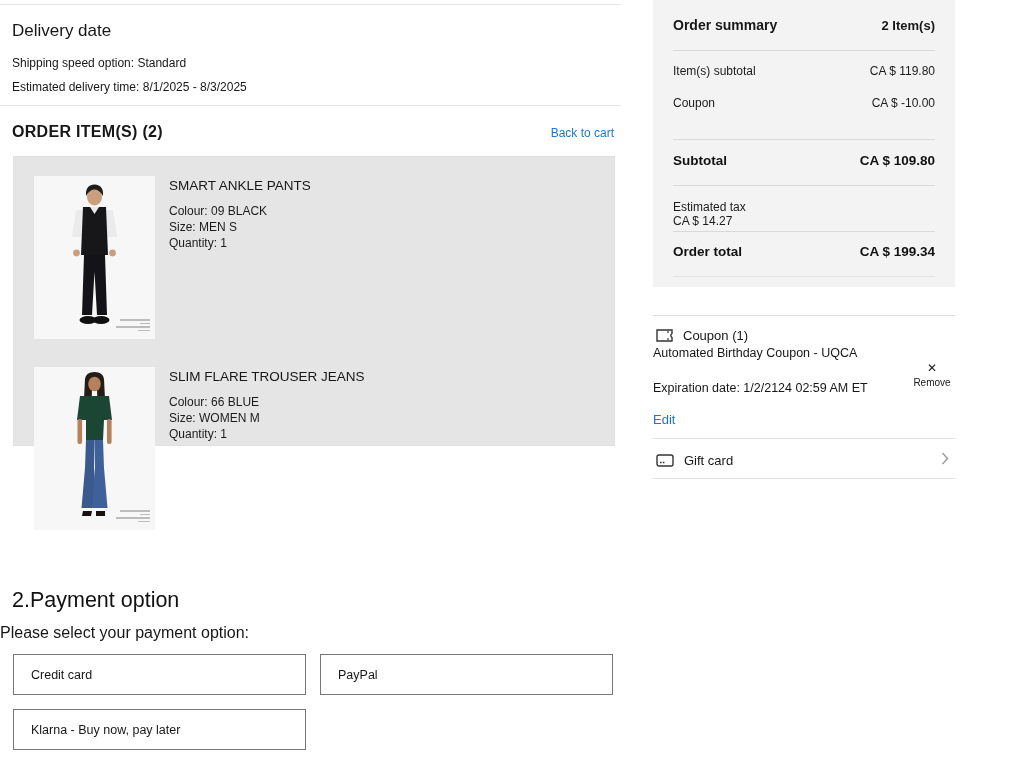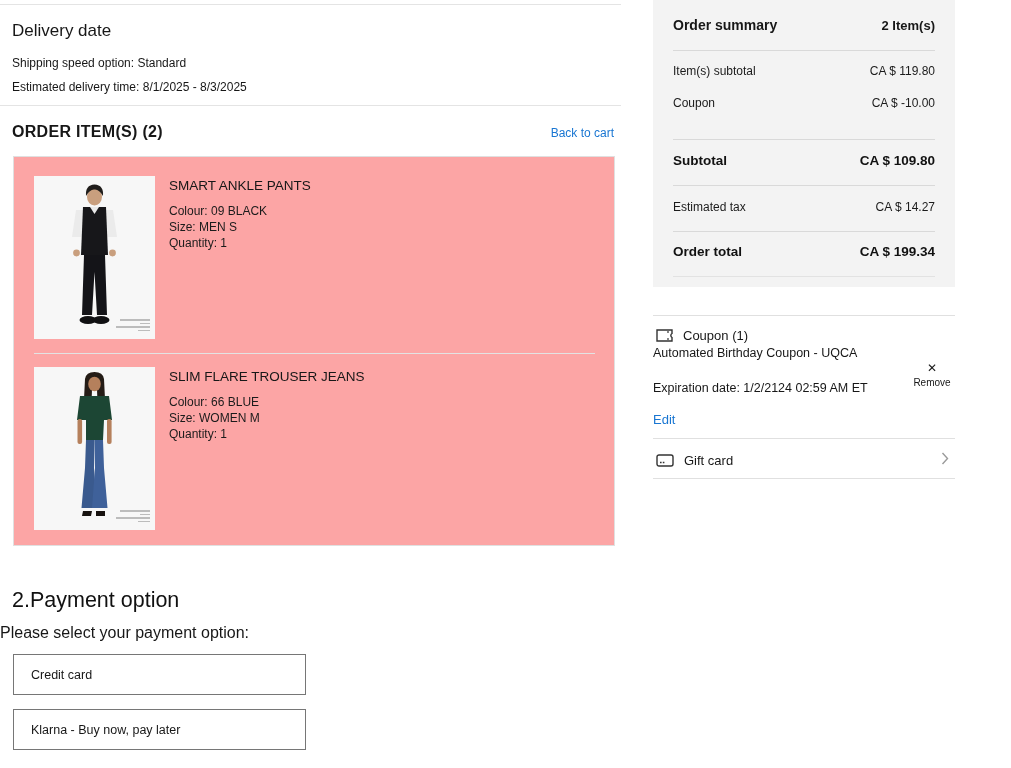--- a/index.html
+++ b/index.html
@@ -9,21 +9,21 @@
   .hr { position:absolute; height:1px; background:#e4e4e4; }
 
   
   .delivery-title { position:absolute; left:12px; top:21px; font-size:17px; font-weight:400; color:#171717; }
   .delivery-line1 { position:absolute; left:12px; top:56px; font-size:12px; color:#171717; }
   .delivery-line2 { position:absolute; left:12px; top:80px; font-size:12px; color:#171717; }
 
   .order-items-title { position:absolute; left:12px; top:123px; font-size:16px; font-weight:700; letter-spacing:.3px; color:#171717; }
   .back-to-cart { position:absolute; right:397px; top:126px; font-size:12px; color:#1976d2; cursor:pointer; text-decoration:none; }
 
-  .items-card { position:absolute; left:13px; top:156px; width:602px; height:390px; border:1px solid #e0e0e0; background:#fca5a5; }
+  .items-card { position:absolute; left:13px; top:156px; width:602px; height:290px; border:1px solid #e0e0e0; background:#e5e5e5; }
   .item-row { display:flex; padding:19px 20px 14px 20px; }
   .item-row.second { padding:13px 20px 17px 20px; }
   .item-divider { height:1px; background:#e3e3e3; margin:0 19px 0 20px; }
   .photo { position:relative; width:121px; height:163px; background:#f7f7f7; flex:0 0 auto; overflow:hidden; }
   .photo svg { display:block; width:100%; height:100%; }
   .caption-lines { position:absolute; right:5px; bottom:8px; display:flex; flex-direction:column; align-items:flex-end; gap:2px; }
   .caption-lines i { display:block; height:1.5px; background:#bcbcbc; }
   .caption-lines i:nth-child(1){width:30px;} .caption-lines i:nth-child(2){width:10px;}
   .caption-lines i:nth-child(3){width:34px;} .caption-lines i:nth-child(4){width:12px;}
   .item-info { margin-left:14px; padding-top:2px; }
@@ -143,20 +143,23 @@
       </div>
     </div>
   </div>
 
   <div class="payment-title">2.Payment option</div>
   <div class="payment-subtitle">Please select your payment option:</div>
 
   <div class="pay-box b0">
     <span>Credit card</span>
   </div>
+  <div class="pay-box b1">
+    <span>PayPal</span>
+  </div>
   <div class="pay-box b2">
     <span>Klarna - Buy now, pay later</span>
   </div>
 
   <div class="summary-panel">
     <div class="sp-row sp-title" style="top:17px;">
       <span>Order summary</span>
       <span class="count">2 Item(s)</span>
     </div>
     <div class="sp-div" style="top:50px;"></div>
@@ -170,21 +173,21 @@
       <span class="sp-value">CA $ -10.00</span>
     </div>
     <div class="sp-div" style="top:139px;"></div>
 
     <div class="sp-row bold" style="top:153px;">
       <span class="sp-label">Subtotal</span>
       <span class="sp-value">CA $ 109.80</span>
     </div>
     <div class="sp-div" style="top:185px;"></div>
 
-    <div class="sp-row" style="top:200px;">
+    <div class="sp-row" style="top:200px;flex-direction:column;">
       <span class="sp-label">Estimated tax</span>
       <span class="sp-value">CA $ 14.27</span>
     </div>
     <div class="sp-div" style="top:231px;"></div>
 
     <div class="sp-row bold" style="top:244px;">
       <span class="sp-label">Order total</span>
       <span class="sp-value">CA $ 199.34</span>
     </div>
     <div class="sp-div" style="top:276px; background:#e2e2e2;"></div>

